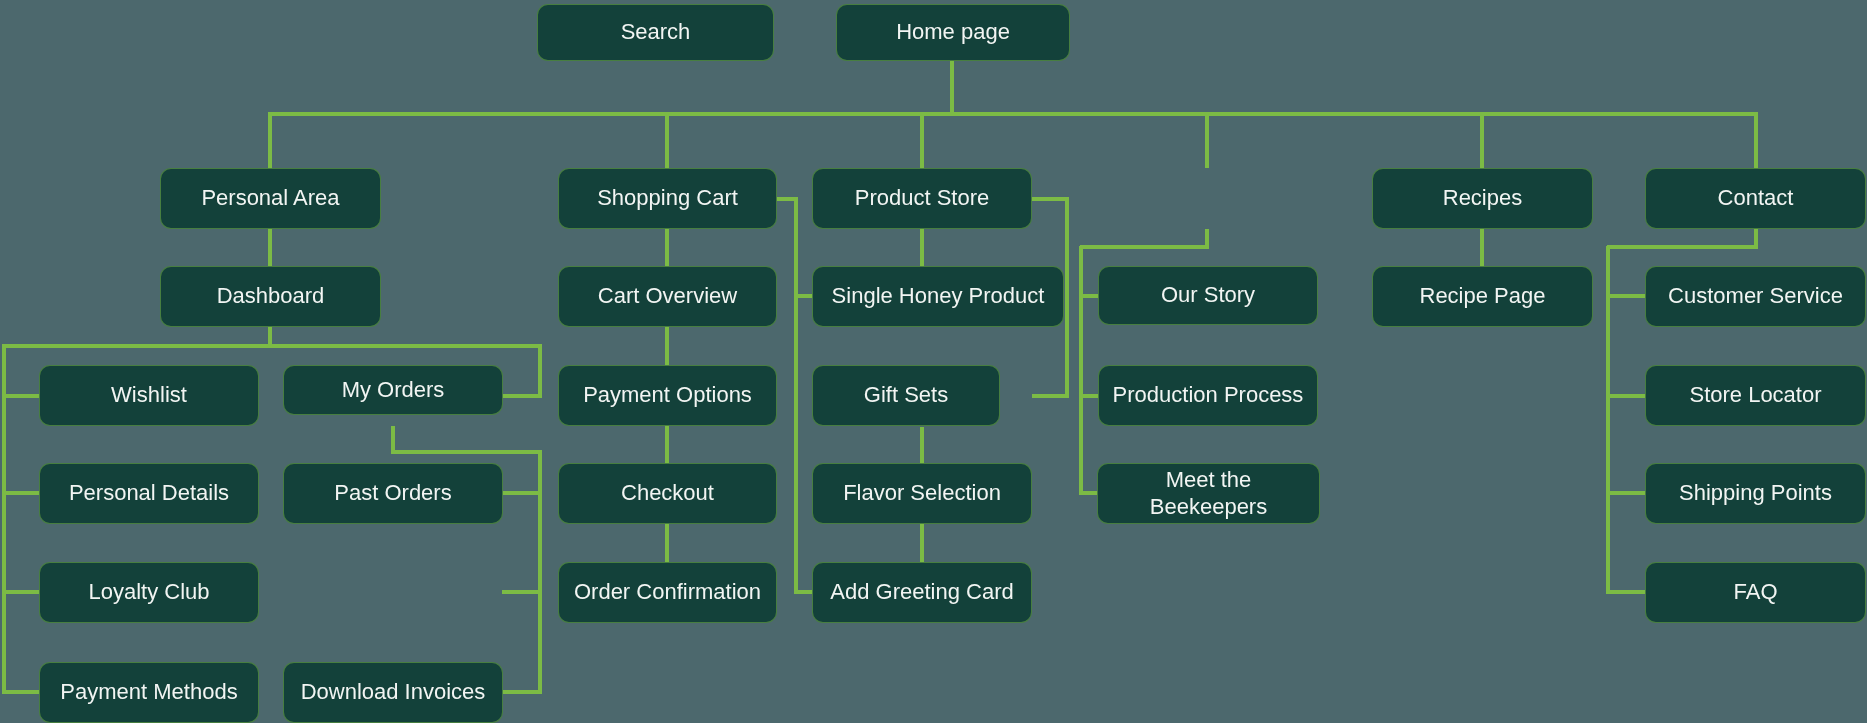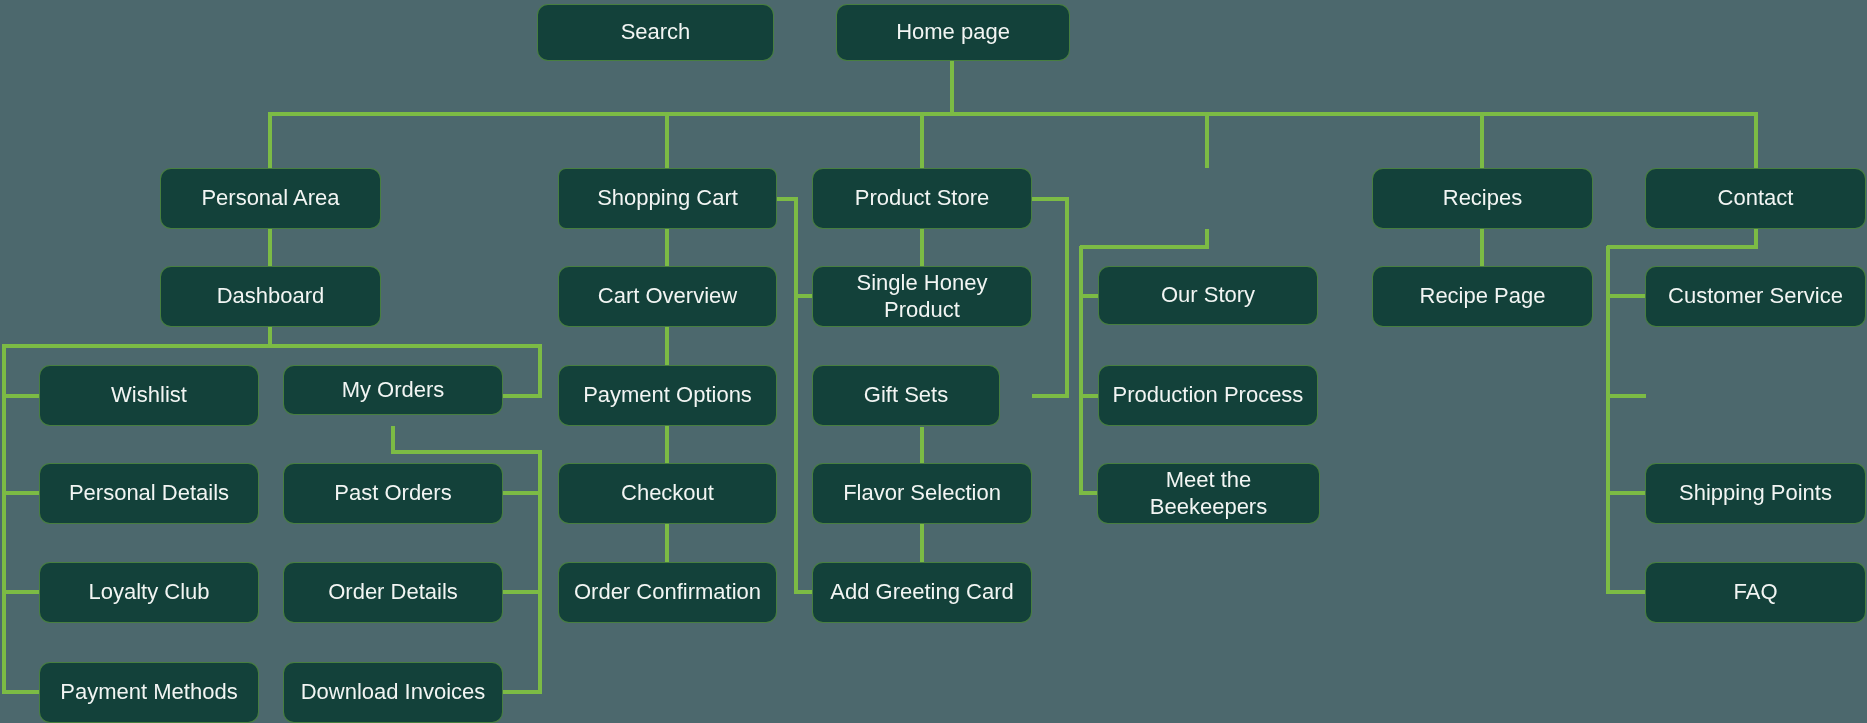--- a/index.html
+++ b/index.html
@@ -90,39 +90,39 @@
     <div class="seg" style="left: 1608px; top: 590.25px; width: 38px; height: 3.5px;"></div>
     <div class="node" style="left: 537px; top: 4px; width: 237px; height: 57px;">
       <span>Search</span>
     </div>
     <div class="node" style="left: 836px; top: 4px; width: 234px; height: 57px;">
       <span>Home page</span>
     </div>
     <div class="node" style="left: 160px; top: 168px; width: 221px; height: 61px;">
       <span>Personal Area</span>
     </div>
-    <div class="node" style="left: 558px; top: 168px; width: 219px; height: 61px; border-radius: 8px;">
+    <div class="node" style="left: 558px; top: 168px; width: 219px; height: 61px;">
       <span>Shopping Cart</span>
     </div>
     <div class="node" style="left: 812px; top: 168px; width: 220px; height: 61px;">
       <span>Product Store</span>
     </div>
     <div class="node" style="left: 1372px; top: 168px; width: 221px; height: 61px;">
       <span>Recipes</span>
     </div>
     <div class="node" style="left: 1645px; top: 168px; width: 221px; height: 61px; text-align: center;">
       <span>Contact</span>
     </div>
     <div class="node" style="left: 160px; top: 266px; width: 221px; height: 61px;">
       <span>Dashboard</span>
     </div>
     <div class="node" style="left: 558px; top: 266px; width: 219px; height: 61px;">
       <span>Cart Overview</span>
     </div>
-    <div class="node" style="left: 812px; top: 266px; width: 220px; height: 61px;">
+    <div class="node" style="left: 812px; top: 266px; width: 252px; height: 61px;">
       <span>Single Honey Product</span>
     </div>
     <div class="node" style="left: 1098px; top: 266px; width: 220px; height: 59px;">
       <span>Our Story</span>
     </div>
     <div class="node" style="left: 1372px; top: 266px; width: 221px; height: 61px;">
       <span>Recipe Page</span>
     </div>
     <div class="node" style="left: 1645px; top: 266px; width: 221px; height: 61px;">
       <span>Customer Service</span>
@@ -135,20 +135,23 @@
     </div>
     <div class="node" style="left: 558px; top: 365px; width: 219px; height: 61px;">
       <span>Payment Options</span>
     </div>
     <div class="node" style="left: 812px; top: 365px; width: 188px; height: 61px;">
       <span>Gift Sets</span>
     </div>
     <div class="node" style="left: 1098px; top: 365px; width: 220px; height: 61px;">
       <span>Production Process</span>
     </div>
+    <div class="node" style="left: 1645px; top: 365px; width: 221px; height: 61px;">
+      <span>Store Locator</span>
+    </div>
     <div class="node" style="left: 39px; top: 463px; width: 220px; height: 61px;">
       <span>Personal Details</span>
     </div>
     <div class="node" style="left: 283px; top: 463px; width: 220px; height: 61px;">
       <span>Past Orders</span>
     </div>
     <div class="node" style="left: 558px; top: 463px; width: 219px; height: 61px;">
       <span>Checkout</span>
     </div>
     <div class="node" style="left: 812px; top: 463px; width: 220px; height: 61px;">
@@ -156,23 +159,20 @@
     </div>
     <div class="node" style="left: 1097px; top: 463px; width: 223px; height: 61px;">
       <span>Meet the Beekeepers</span>
     </div>
     <div class="node" style="left: 1645px; top: 463px; width: 221px; height: 61px;">
       <span>Shipping Points</span>
     </div>
     <div class="node" style="left: 39px; top: 562px; width: 220px; height: 61px;">
       <span>Loyalty Club</span>
     </div>
-    <div class="node" style="left: 283px; top: 562px; width: 220px; height: 61px;">
-      <span>Order Details</span>
-    </div>
     <div class="node" style="left: 558px; top: 562px; width: 219px; height: 61px;">
       <span>Order Confirmation</span>
     </div>
     <div class="node" style="left: 812px; top: 562px; width: 220px; height: 61px;">
       <span>Add Greeting Card</span>
     </div>
     <div class="node" style="left: 1645px; top: 562px; width: 221px; height: 61px;">
       <span>FAQ</span>
     </div>
     <div class="node" style="left: 39px; top: 662px; width: 220px; height: 61px;">

